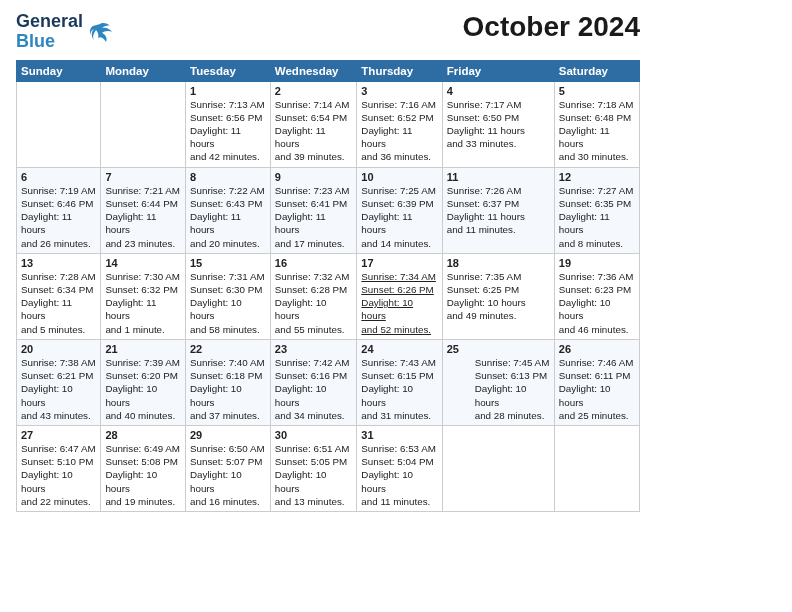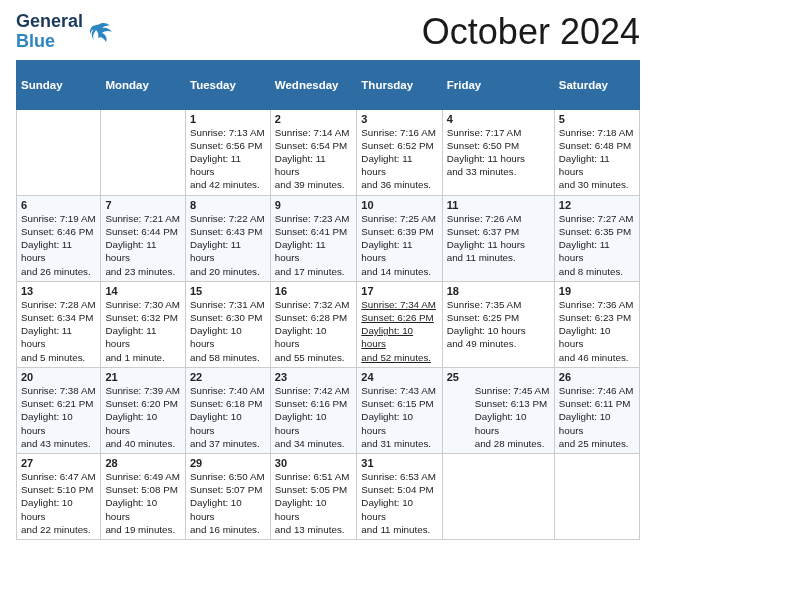--- a/index.html
+++ b/index.html
@@ -31,38 +31,38 @@
       color: #1a3a5c;
       line-height: 1.1;
     }
     .logo-text span {
       color: #2e86c1;
     }
     .title-block {
       text-align: right;
     }
     .month-title {
-      font-size: 36px;
-      font-weight: normal;
+      font-size: 28px;
+      font-weight: bold;
       color: #1a1a1a;
       line-height: 1.1;
     }
     .location {
       font-size: 14px;
       color: #333;
     }
     table {
       width: 100%;
       border-collapse: collapse;
       font-size: 10.5px;
     }
     thead tr th {
       background-color: #2e6da4;
       color: white;
-      padding: 18px 4px;
+      padding: 4px 4px;
       text-align: left;
       font-size: 11.5px;
       font-weight: bold;
       border: 1px solid #2e6da4;
     }
     tbody tr {
       vertical-align: top;
     }
     tbody tr td {
       border: 1px solid #ccc;

